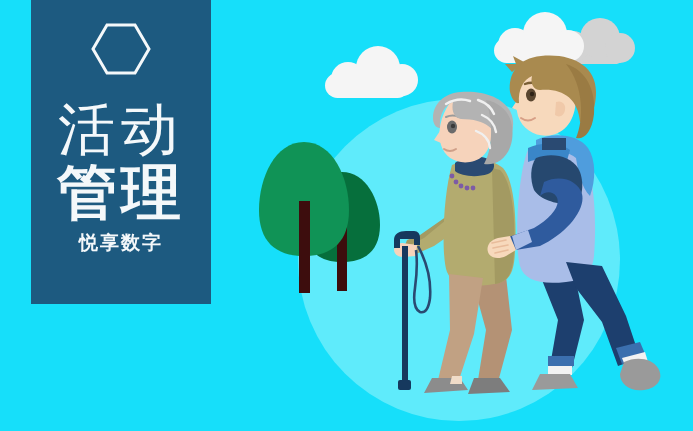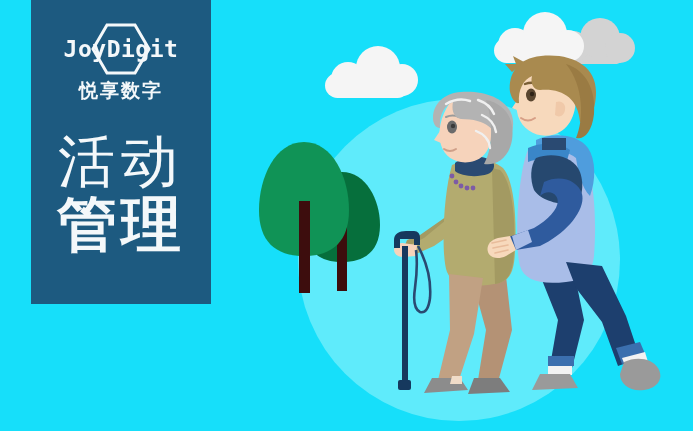--- a/index.html
+++ b/index.html
@@ -238,25 +238,24 @@
     </g>
 
   </svg>
 
   <div id="panel">
 
     <div id="logo-wrap">
       <svg id="logo-hex" viewBox="0 0 62 54">
         <polygon points="17,3 45,3 59,27 45,51 17,51 3,27" fill="none" stroke="#f4f8fa" stroke-width="3"></polygon>
       </svg>
-      <span id="logo-text">JoyDigit</span>
     </div>
-
-    <div id="logo-sub">悦享数字</div>
 
     <div id="headline">
       <span class="headline-line1">活动</span>
       <span class="headline-line2">管理</span>
     </div>
 
+    <div id="logo-sub">悦享数字</div>
+
   </div>
 
 </div>
 
 </body></html>

